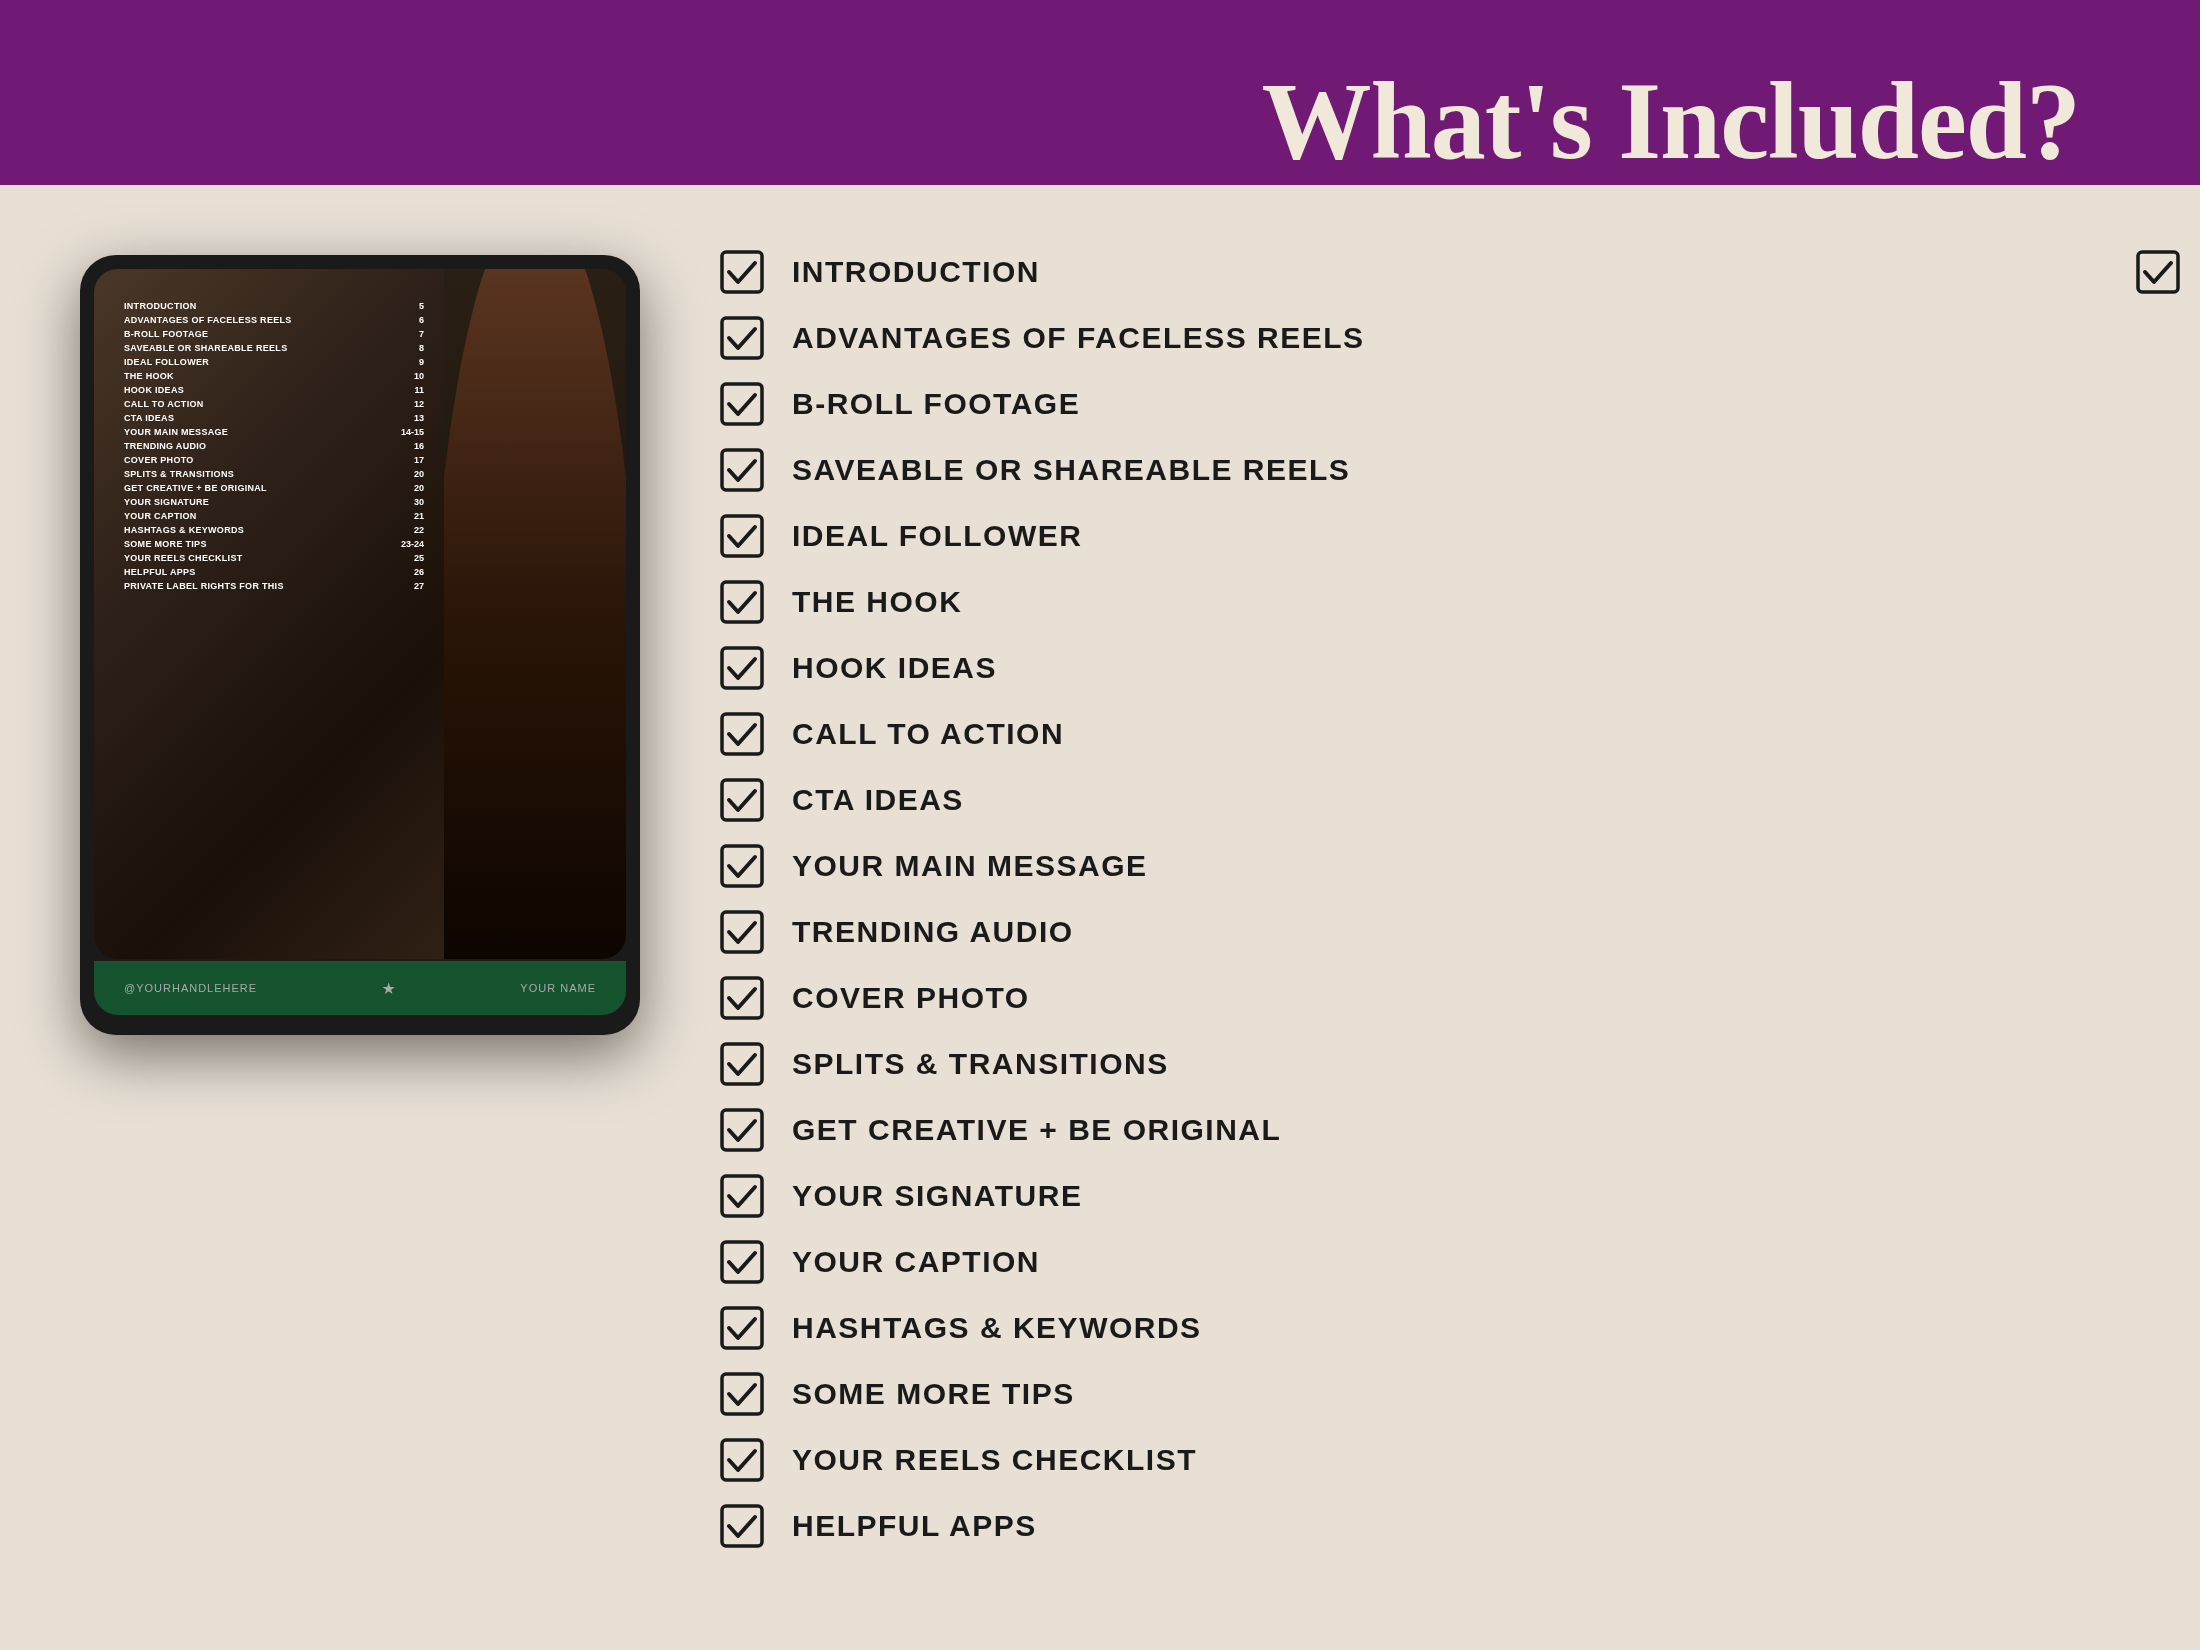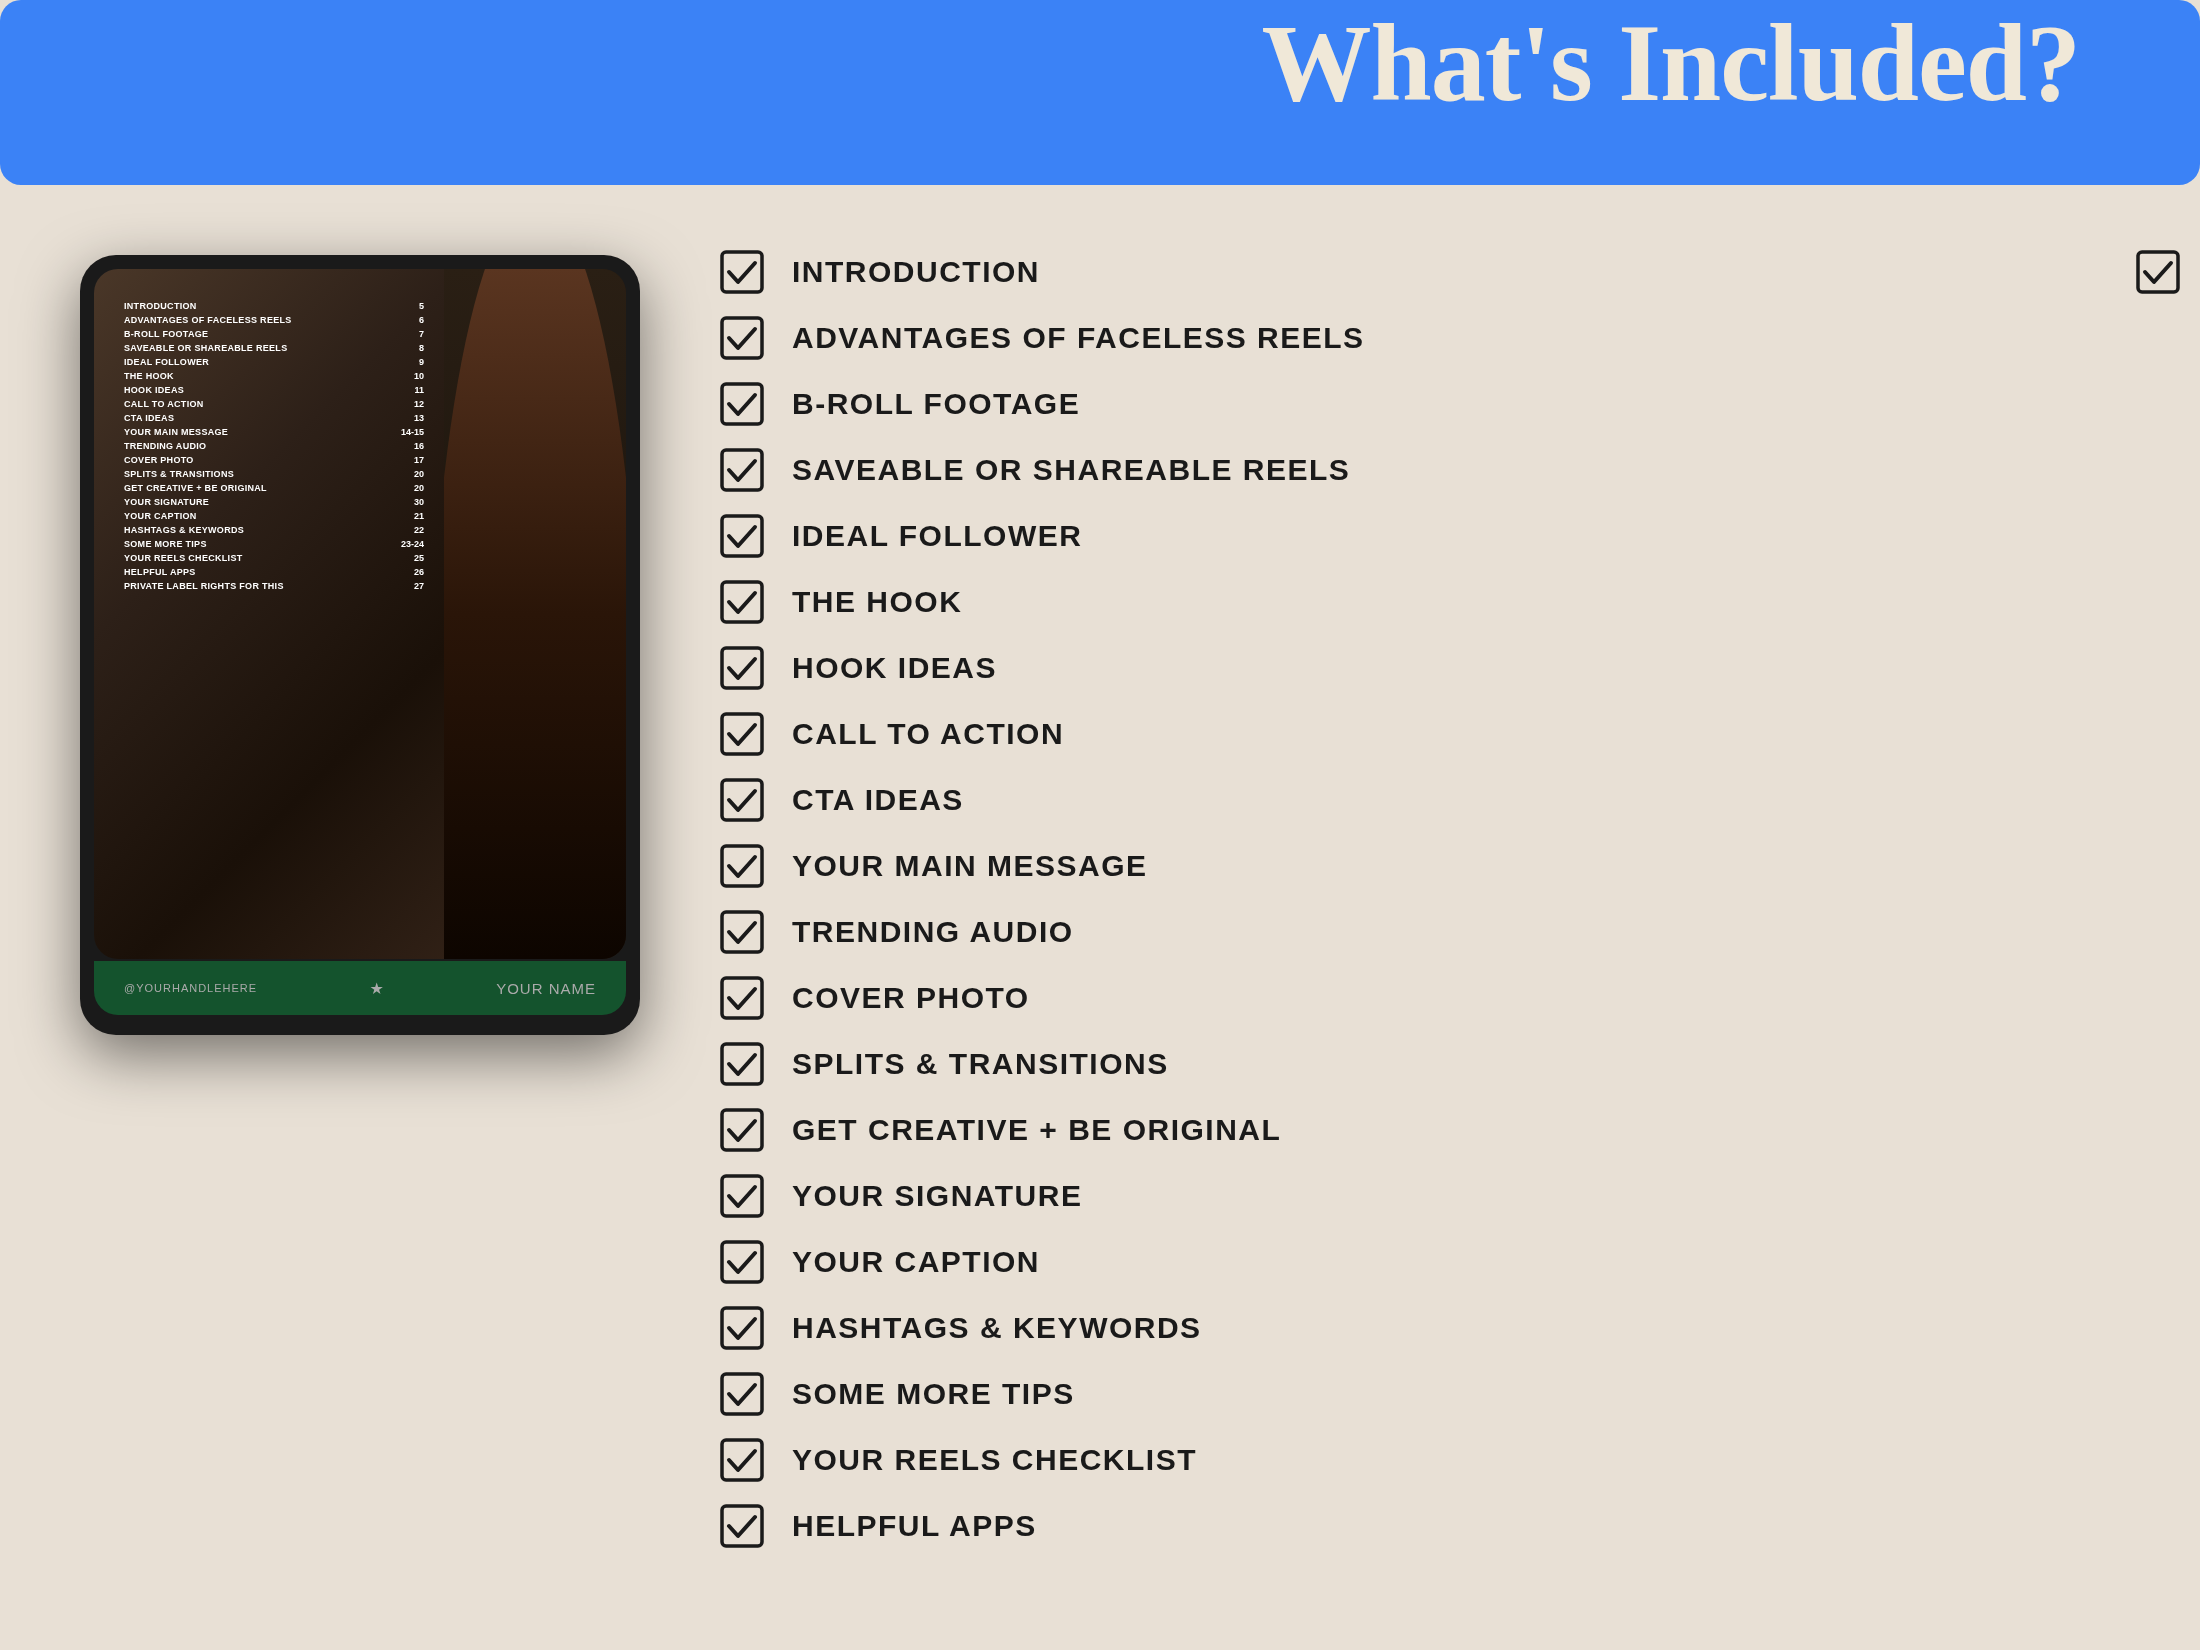--- a/index.html
+++ b/index.html
@@ -7,28 +7,27 @@
     body {
       width: 2200px;
       height: 1650px;
       background-color: #e8e0d5;
       font-family: Arial, sans-serif;
       overflow: hidden;
     }
 
     
     .header-bar {
-      background-color: #3b82f6;
+      background-color: #701a75;
       width: 100%;
       height: 185px;
       display: flex;
-      align-items: flex-start;
+      align-items: flex-end;
       justify-content: flex-end;
       padding-right: 120px;
-      border-radius: 21px;
     }
 
     .header-title {
       font-family: Georgia, 'Times New Roman', serif;
       font-size: 110px;
       color: #f0e8d8;
       font-weight: bold;
       letter-spacing: -1px;
     }
 
@@ -155,21 +154,21 @@
       letter-spacing: 1px;
       font-weight: 500;
     }
 
     .tablet-star {
       color: #aaaaaa;
       font-size: 16px;
     }
 
     .tablet-name {
-      font-size: 15px;
+      font-size: 11px;
       color: #aaaaaa;
       letter-spacing: 1px;
       font-weight: 500;
     }
 
     
     .checklist-section {
       flex: 1;
       padding-top: 15px;
       column-count: 1;

